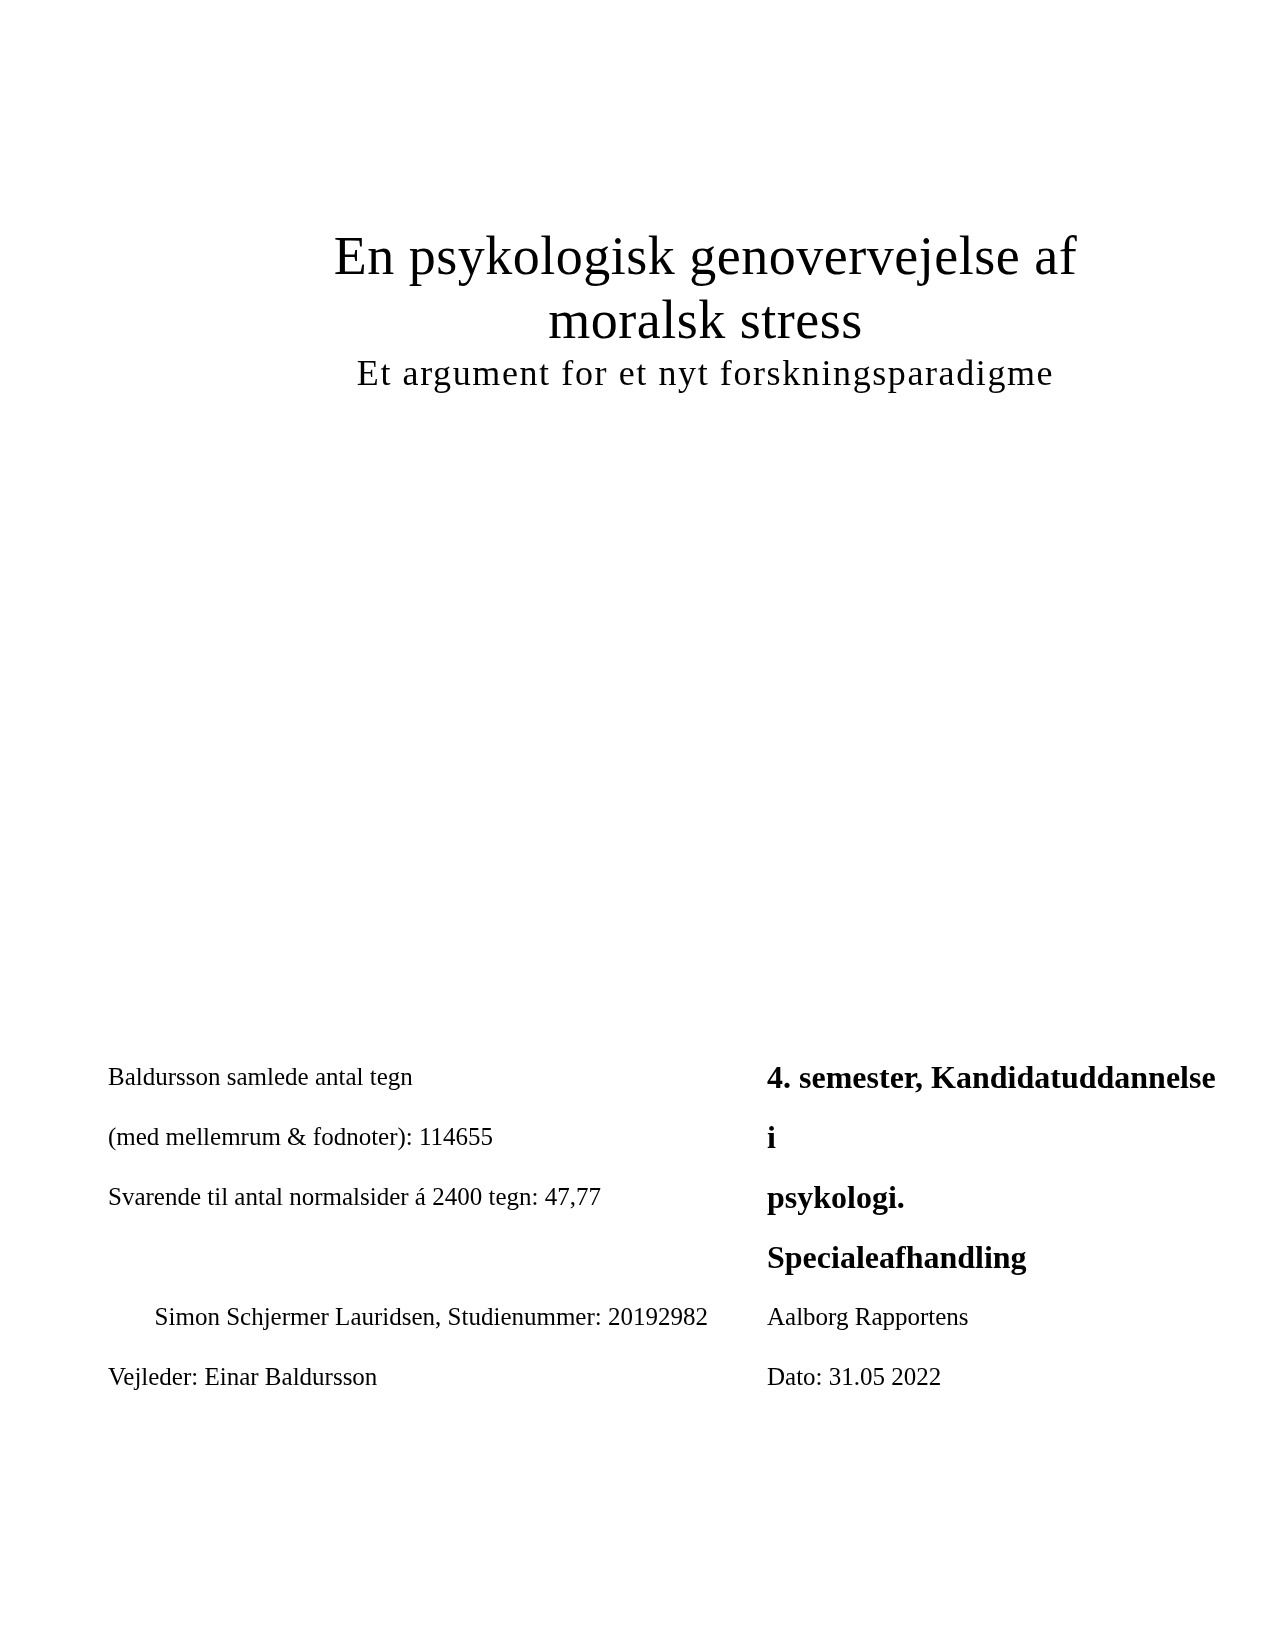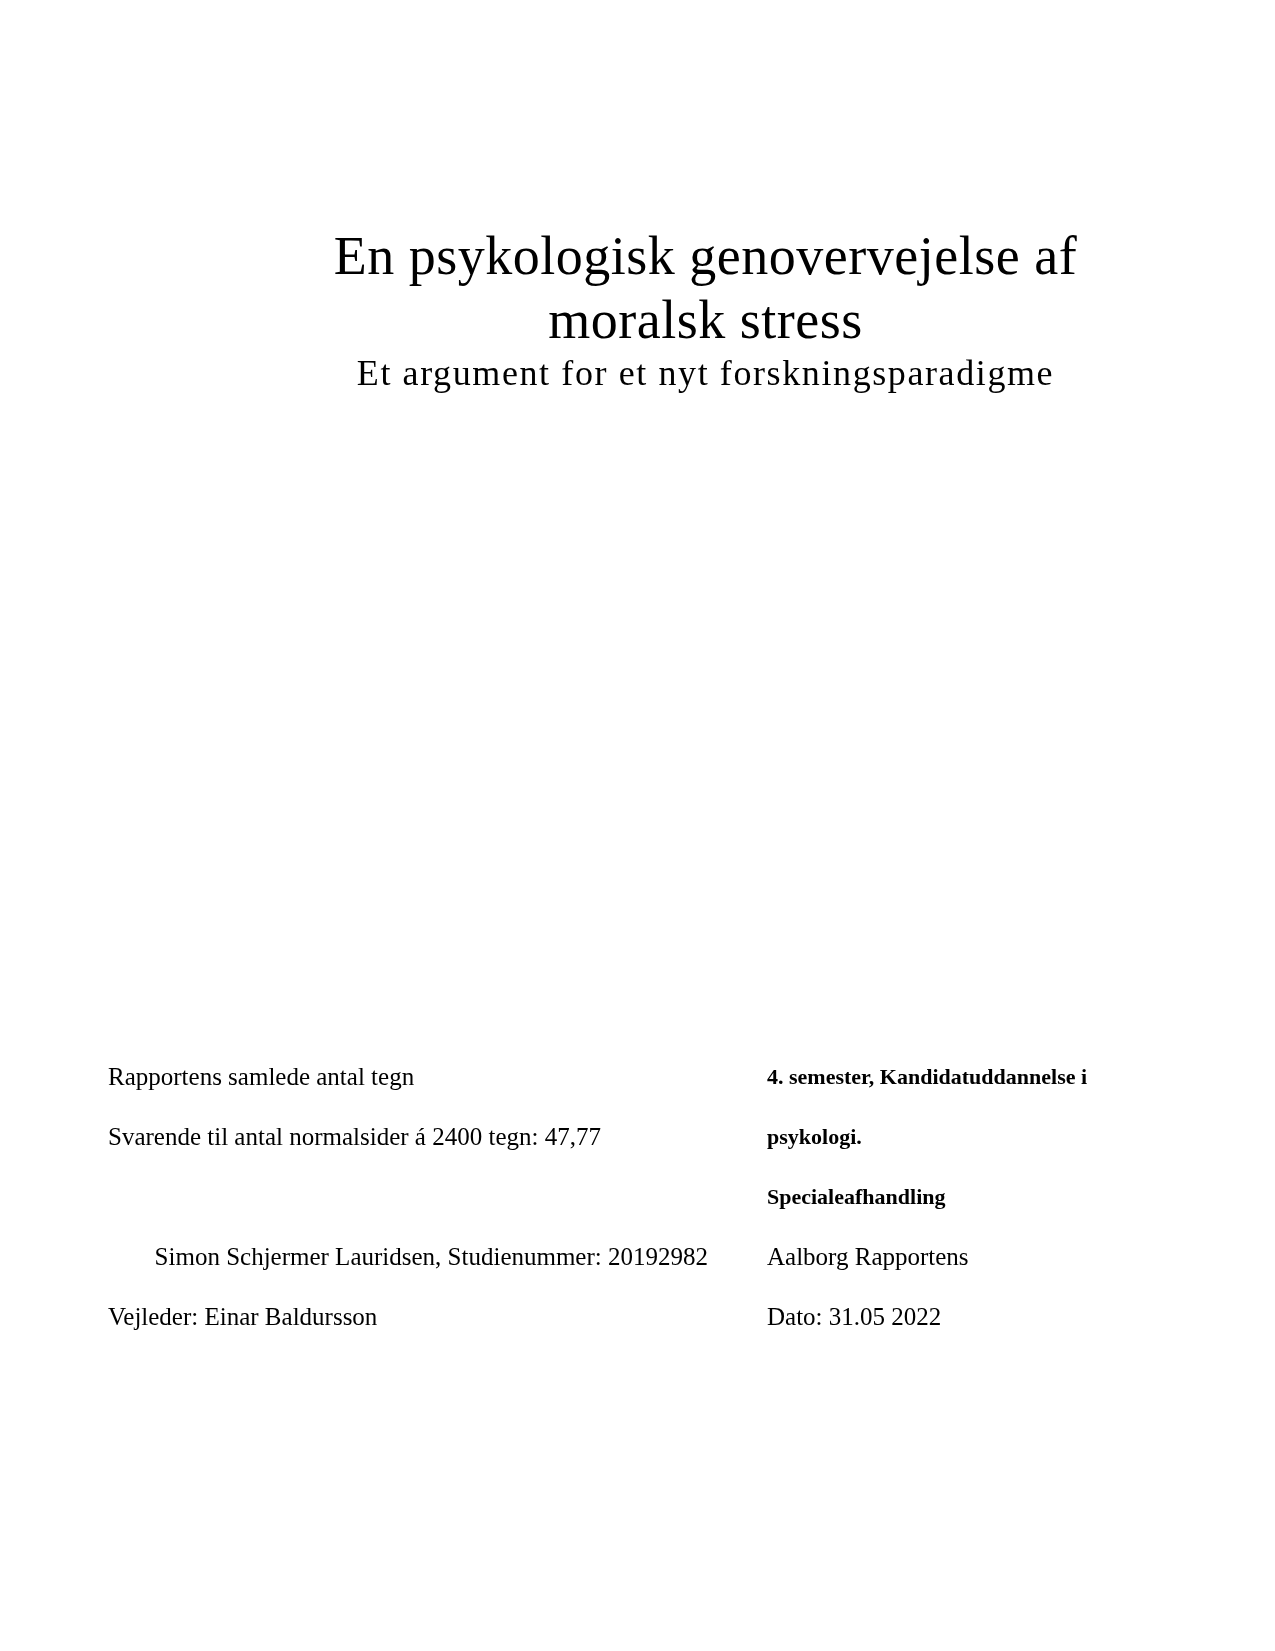--- a/index.html
+++ b/index.html
@@ -58,39 +58,40 @@
     position: absolute;
     left: 767px;
     top: 1047px;
     width: 450px;
     font-size: 25px;
     line-height: 60px;
   }
   .info-right p { margin: 0; }
   .info-right .bold {
     font-weight: 700;
-    font-size: 22px;
+    font-size: 32px;
   }
   .info-right .block-line { display: block; }
 </style>
 </head>
 <body>
 
 <div class="page">
 
   <div class="title-block">
     <h1 class="title">
       <span class="line">En psykologisk genovervejelse af</span>
       <span class="line">moralsk stress</span>
     </h1>
     <div class="subtitle">Et argument for et nyt forskningsparadigme</div>
   </div>
 
   <div class="info-left">
-    <p>Rapportens samlede antal tegn</p>
+    <p>Baldursson samlede antal tegn</p>
+    <p>(med mellemrum &amp; fodnoter): 114655</p>
     <p>Svarende til antal normalsider á 2400 tegn: 47,77</p>
     <p class="after-gap">Simon Schjermer Lauridsen, Studienummer: 20192982</p>
     <p>Vejleder: Einar Baldursson</p>
   </div>
 
   <div class="info-right">
     <p class="bold">
       <span class="block-line">4. semester, Kandidatuddannelse i</span>
       <span class="block-line">psykologi.</span>
     </p>

